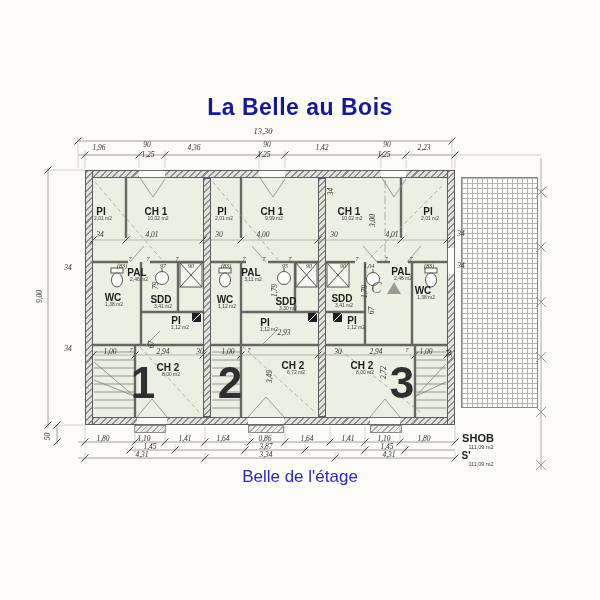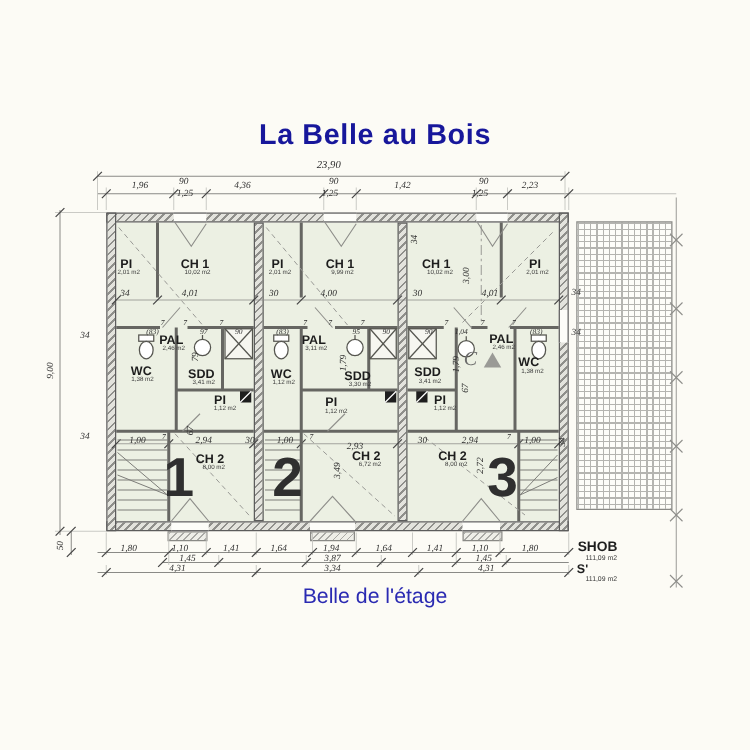--- a/index.html
+++ b/index.html
@@ -289,22 +289,22 @@
       <line x1="536" y1="307" x2="546" y2="297"></line>
     <line x1="536" y1="352" x2="546" y2="362"></line>
       <line x1="536" y1="362" x2="546" y2="352"></line>
     <line x1="536" y1="407" x2="546" y2="417"></line>
       <line x1="536" y1="417" x2="546" y2="407"></line>
     <line x1="536" y1="460" x2="546" y2="470"></line>
       <line x1="536" y1="470" x2="546" y2="460"></line>
   </g>
 </svg>
 
-<span class="dim big" style="left:263px;top:126px">23,90</span>
-<span class="dim" style="left:112px;top:143px">1,96</span>
+<span class="dim big" style="left:263px;top:126px">13,30</span>
+<span class="dim" style="left:99px;top:143px">1,96</span>
 <span class="dim" style="left:147px;top:140px">90</span>
 <span class="dim" style="left:148px;top:150px">1,25</span>
 <span class="dim" style="left:194px;top:143px">4,36</span>
 <span class="dim" style="left:267px;top:140px">90</span>
 <span class="dim" style="left:264px;top:150px">1,25</span>
 <span class="dim" style="left:322px;top:143px">1,42</span>
 <span class="dim" style="left:387px;top:140px">90</span>
 <span class="dim" style="left:384px;top:150px">1,25</span>
 <span class="dim" style="left:424px;top:143px">2,23</span>
 
@@ -364,21 +364,21 @@
 <span class="area" style="left:227px;top:303px">1,12 m2</span>
 <span class="room" style="left:251px;top:267px">PAL</span>
 <span class="area" style="left:253px;top:276px">3,11 m2</span>
 <span class="room" style="left:286px;top:296px">SDD</span>
 <span class="area" style="left:288px;top:305px">3,30 m2</span>
 <span class="rotd" style="left:268px;top:286px">1,79</span>
 <span class="room" style="left:265px;top:317px">PI</span>
 <span class="area" style="left:269px;top:326px">1,12 m2</span>
 <span class="dim" style="left:228px;top:347px">1,00</span>
 <span class="dim sm" style="left:249px;top:347px">7</span>
-<span class="dim" style="left:284px;top:352px">2,93</span>
+<span class="dim" style="left:284px;top:328px">2,93</span>
 <span class="dim" style="left:338px;top:347px">30</span>
 <span class="room" style="left:293px;top:360px">CH 2</span>
 <span class="area" style="left:296px;top:369px">6,72 m2</span>
 <span class="rotd" style="left:263px;top:372px">3,49</span>
 <span class="bignum" style="left:230px;top:383px">2</span>
 
 <span class="room" style="left:349px;top:206px">CH 1</span>
 <span class="area" style="left:352px;top:215px">10,02 m2</span>
 <span class="room" style="left:428px;top:206px">PI</span>
 <span class="area" style="left:430px;top:215px">2,01 m2</span>
@@ -408,21 +408,21 @@
 <span class="rotd" style="left:446px;top:349px">34</span>
 <span class="room" style="left:362px;top:360px">CH 2</span>
 <span class="area" style="left:365px;top:369px">8,00 m2</span>
 <span class="rotd" style="left:377px;top:368px">2,72</span>
 <span class="bignum" style="left:402px;top:383px">3</span>
 
 <span class="dim" style="left:103px;top:434px">1,80</span>
 <span class="dim" style="left:144px;top:434px">1,10</span>
 <span class="dim" style="left:185px;top:434px">1,41</span>
 <span class="dim" style="left:223px;top:434px">1,64</span>
-<span class="dim" style="left:265px;top:434px">1,94</span>
+<span class="dim" style="left:265px;top:434px">0,86</span>
 <span class="dim" style="left:307px;top:434px">1,64</span>
 <span class="dim" style="left:348px;top:434px">1,41</span>
 <span class="dim" style="left:384px;top:434px">1,10</span>
 <span class="dim" style="left:424px;top:434px">1,80</span>
 <span class="dim" style="left:150px;top:442px">1,45</span>
 <span class="dim" style="left:266px;top:442px">3,87</span>
 <span class="dim" style="left:387px;top:442px">1,45</span>
 <span class="dim" style="left:142px;top:450px">4,31</span>
 <span class="dim" style="left:266px;top:450px">3,34</span>
 <span class="dim" style="left:389px;top:450px">4,31</span>

